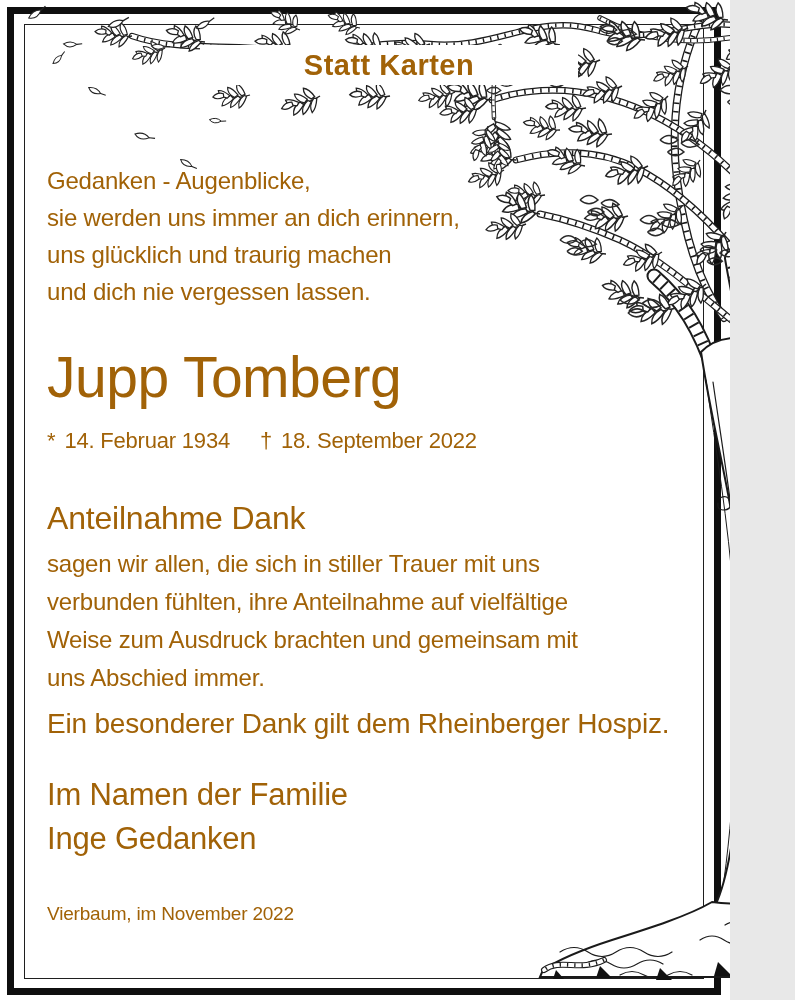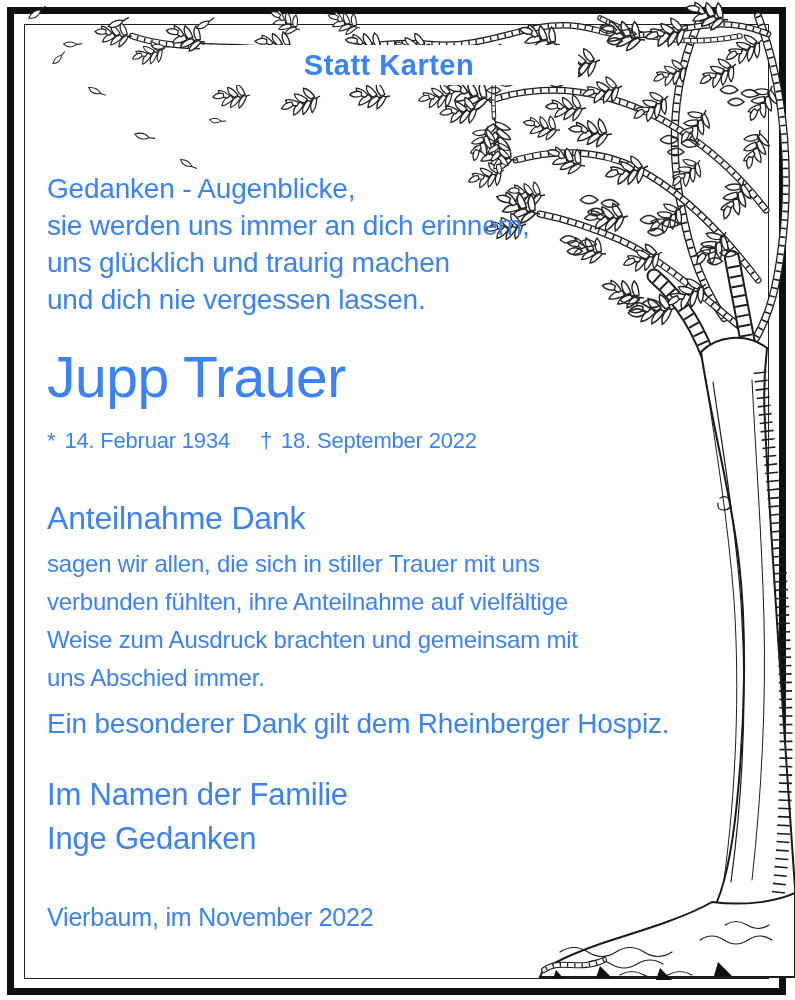--- a/index.html
+++ b/index.html
@@ -1,49 +1,49 @@
 <!DOCTYPE html>
 <html><head>
 <meta charset="utf-8">
 <style>
   html,body{margin:0;padding:0;background:#e8e8e8;}
   .page{
-    position:relative;width:795px;height:1000px;background:#ffffff;
-    font-family:"Liberation Sans",sans-serif;color:#3b82f6;overflow:hidden;
+    position:relative;width:730px;height:1000px;background:#ffffff;
+    font-family:"Liberation Sans",sans-serif;color:#a16207;overflow:hidden;
   }
   
   .frame-outer{position:absolute;left:7px;top:7px;right:9px;bottom:5px;border:7px solid #0f0f0f;}
   .frame-inner{position:absolute;left:24px;top:24px;right:26px;bottom:21px;border:1.5px solid #1f1f1f;}
   
   svg.tree{position:absolute;left:0;top:0;z-index:2;}
   .ink{stroke:#1c1c1c;fill:none;stroke-linecap:round;stroke-linejoin:round;}
   .wht{stroke:#ffffff;fill:none;stroke-linecap:round;stroke-linejoin:round;}
   .rung{stroke:#1c1c1c;fill:none;stroke-linecap:butt;}
   .lf{fill:#ffffff;stroke:#222;stroke-width:1px;}
   .stem{stroke:#222;stroke-width:1.1px;fill:none;}
   .scr{stroke:#2a2a2a;stroke-width:1px;fill:none;}
   .solid{fill:#111;stroke:none;}
   
   .txt{position:absolute;left:47px;white-space:nowrap;z-index:3;}
   .band{
     position:absolute;left:200px;top:45px;width:378px;height:40px;background:#ffffff;z-index:3;
     display:flex;align-items:center;justify-content:center;
     font-size:29px;font-weight:700;letter-spacing:.5px;
   }
-  .intro{top:170px;font-size:28px;line-height:37px;letter-spacing:-.2px;}
+  .intro{top:162px;font-size:24px;line-height:37px;letter-spacing:-.2px;}
   .name{top:344px;font-size:57px;letter-spacing:-.5px;font-weight:400;}
   .dates{top:428px;font-size:22px;letter-spacing:-.2px;}
   .dates .gap{display:inline-block;width:30px;}
   .dates .sym{display:inline-block;margin-right:9px;}
   .thanks-head{top:500px;font-size:32px;letter-spacing:-.2px;}
   .thanks{top:545px;font-size:24px;line-height:38px;letter-spacing:-.2px;}
   .special{top:708px;font-size:28px;letter-spacing:-.2px;}
   .family1{top:777px;font-size:31px;letter-spacing:-.2px;}
   .family2{top:821px;font-size:31px;letter-spacing:-.2px;}
-  .place{top:903px;font-size:25px;letter-spacing:-.2px;}
+  .place{top:903px;font-size:19px;letter-spacing:-.2px;}
 </style>
 </head>
 <body>
 
 <div class="page">
 
   <div class="frame-outer"></div>
   <div class="frame-inner"></div>
 
   <svg class="tree" width="795" height="1000" viewBox="0 0 795 1000">
@@ -225,21 +225,21 @@
     <span>Statt Karten</span>
   </div>
 
   <div class="txt intro">
     <div>Gedanken - Augenblicke,</div>
     <div>sie werden uns immer an dich erinnern,</div>
     <div>uns glücklich und traurig machen</div>
     <div>und dich nie vergessen lassen.</div>
   </div>
 
-  <div class="txt name">Jupp Trauer</div>
+  <div class="txt name">Jupp Tomberg</div>
 
   <div class="txt dates">
     <span class="sym">*</span><span>14. Februar 1934</span><span class="gap"></span><span class="sym">†</span><span>18. September 2022</span>
   </div>
 
   <div class="txt thanks-head">Anteilnahme Dank</div>
   <div class="txt thanks">
     <div>sagen wir allen, die sich in stiller Trauer mit uns</div>
     <div>verbunden fühlten, ihre Anteilnahme auf vielfältige</div>
     <div>Weise zum Ausdruck brachten und gemeinsam mit</div>

